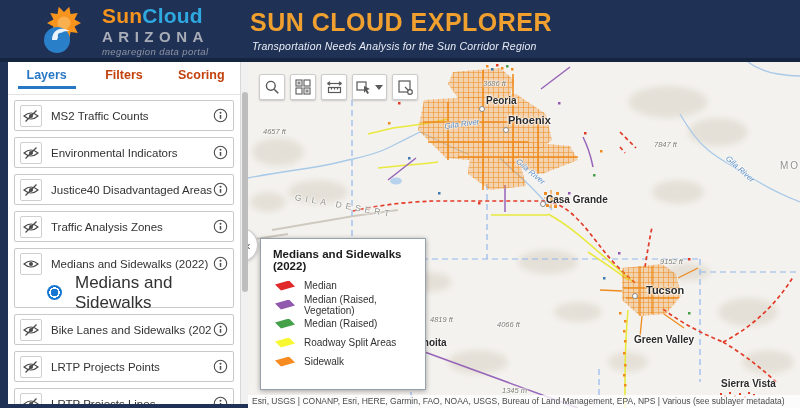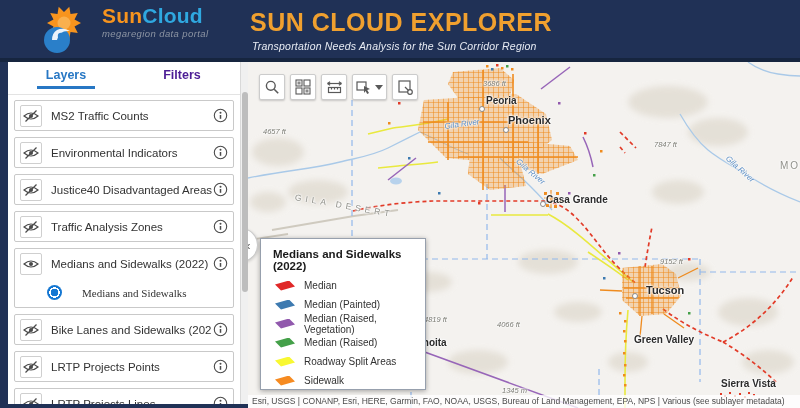--- a/index.html
+++ b/index.html
@@ -25,37 +25,37 @@
   aside { position:absolute; left:0; top:62px; width:248px; height:346px; background:#203156; }
   .panel { position:absolute; left:8px; top:0; width:232px; height:342px; background:#fff; overflow:hidden; }
   .scroll-gutter { position:absolute; left:240px; top:0; width:8px; height:342px;
     background:#f0f0f0; border-left:1px solid #d9d9d9; }
   .scroll-thumb { position:absolute; left:1px; top:30px; width:6px; height:200px;
     background:#bdbdbd; border-radius:3px; }
   .tabs { display:flex; justify-content:space-around; align-items:stretch; height:33px;
     border-bottom:1px solid #e3e3e3; }
   .tab { display:flex; flex-direction:column; justify-content:center; align-items:center;
     cursor:pointer; }
-  .tab span { font-size:12.5px; font-weight:bold; color:#4c1d95; padding:0 4px; }
+  .tab span { font-size:12.5px; font-weight:bold; color:#c2410c; padding:0 4px; }
   .tab.active span { color:#2777c4; }
   .tab .underline { height:3px; width:58px; margin-top:4px; background:transparent; }
   .tab.active .underline { background:#2777c4; }
   .cards { display:flex; flex-direction:column; gap:6px; padding:5px 6px 0 6px; }
   .card { border:1px solid #c9c9c9; background:#fff; border-radius:2px; flex:none; }
   .card-row { display:flex; align-items:center; height:29px; padding:0 5px; }
   .eye-box { width:22px; height:22px; border:1px solid #cfcfcf; border-radius:2px;
     display:flex; align-items:center; justify-content:center; flex:none; cursor:pointer; background:#fff; }
   .layer-label { font-size:11.5px; color:#323232; margin-left:9px; white-space:nowrap;
     overflow:hidden; flex:1 1 auto; }
   .info-btn { width:16px; height:16px; flex:none; cursor:pointer; display:flex;
     align-items:center; justify-content:center; }
   .sub-row { display:flex; align-items:center; height:29px; padding-left:32px; }
   .radio { width:15px; height:15px; border-radius:50%; flex:none; cursor:pointer;
     background:radial-gradient(circle at 50% 50%, #1577d2 0 3.6px, #ffffff 3.7px 5.2px, #1577d2 5.3px 7.5px); }
-  .sub-label { font-size:11px; color:#323232; margin-left:20px;font-family:Liberation Serif, serif; }
+  .sub-label { font-size:17px; color:#323232; margin-left:13px; }
 
   
   main { position:absolute; left:248px; top:62px; width:552px; height:346px;
     background:#f4f2ef; overflow:hidden; }
   main svg.basemap { position:absolute; left:0; top:0; z-index:0; }
   .maplabel { position:absolute; z-index:2; white-space:nowrap; pointer-events:none;
     text-shadow:0 0 2px #fff,0 0 2px #fff,0 0 3px #fff,0 0 3px #fff; }
   .city { font-size:10px; font-weight:600; color:#2b2b2b; }
   .city-lg { font-size:11px; }
   .elev { font-size:7.5px; font-style:italic; color:#7a7a72; }
@@ -98,35 +98,40 @@
     <svg class="logo-svg" width="64" height="56" viewBox="0 0 64 52">
       <polygon fill="#f7941e" points="53,18 46.5,14.6 49.8,8 42.5,9.1 41.3,1.8 36,7 30.7,1.8 29.5,9.1 22.2,8 25.5,14.6 19,18 25.5,21.4 22.2,28 29.5,26.9 30.7,34.2 36,29 41.3,34.2 42.5,26.9 49.8,28 46.5,21.4"></polygon>
       <circle cx="36" cy="18" r="9" fill="#f7941e"></circle>
       <circle cx="36" cy="18" r="6.5" fill="#f9b04e"></circle>
       <circle cx="29" cy="35" r="13" fill="#2a7fc9"></circle>
       <path d="M29,35 q2,-10 13,-9 q-7,-4 -13,-1 q-5,3 -5,10 z" fill="#ffffff" opacity=".9"></path>
       <circle cx="33" cy="31" r="3.2" fill="#2a7fc9"></circle>
     </svg>
     <div class="logo-text">
       <div class="logo-line1"><span class="logo-sun">Sun</span><span class="logo-cloud">Cloud</span></div>
+      <div class="logo-line2">ARIZONA</div>
       <div class="logo-line3">megaregion data portal</div>
     </div>
     <div class="app-title">SUN CLOUD EXPLORER</div>
     <div class="app-subtitle">Transportation Needs Analysis for the Sun Corridor Region</div>
   </header>
 
   <aside>
     <div class="panel">
       <div class="tabs">
         <div class="tab active">
           <span>Layers</span>
           <div class="underline"></div>
         </div>
         <div class="tab">
           <span>Filters</span>
+          <div class="underline"></div>
+        </div>
+        <div class="tab">
+          <span>Scoring</span>
           <div class="underline"></div>
         </div>
       </div>
 
       <div class="cards">
 
         <div class="card">
           <div class="card-row">
             <div class="eye-box">
               <svg width="18" height="14" viewBox="0 0 18 14">
@@ -489,21 +494,21 @@
     <span class="maplabel city" style="left:298px; top:132px;">Casa Grande</span>
     <span class="maplabel city city-lg" style="left:390px; top:222px;padding-left:8px;">Tucson</span>
     <span class="maplabel city" style="left:386px; top:272px;">Green Valley</span>
     <span class="maplabel city" style="left:473px; top:316px;">Sierra Vista</span>
     <span class="maplabel city" style="left:162px; top:275px;">Sonoita</span>
 
     <span class="maplabel elev" style="left:15px; top:65px;">4657 ft</span>
     <span class="maplabel elev" style="left:406px; top:78px;">7847 ft</span>
     <span class="maplabel elev" style="left:235px; top:-4px;margin-top:21px;">3686 ft</span>
     <span class="maplabel elev" style="left:412px; top:195px;">9152 ft</span>
-    <span class="maplabel elev" style="left:176px; top:253px;">4819 ft</span>
+    <span class="maplabel elev" style="left:182px; top:253px;">4819 ft</span>
     <span class="maplabel elev" style="left:249px; top:258px;">4066 ft</span>
     <span class="maplabel elev" style="left:254px; top:324px;">1345 m</span>
 
     <span class="maplabel region" style="left:116px; top:176px;font-family:Liberation Mono, monospace;">SONORAN</span>
     <span class="maplabel region" style="left:48px; top:130px; transform:rotate(10deg); transform-origin:left top; letter-spacing:4px;">GILA DESERT</span>
     <span class="maplabel region" style="left:532px; top:98px; letter-spacing:2px; font-size:10px;">MO</span>
 
     <span class="maplabel river-lbl" style="left:196px; top:60px; transform:rotate(-8deg); transform-origin:left top;">Gila River</span>
     <span class="maplabel river-lbl" style="left:272px; top:95px; transform:rotate(40deg); transform-origin:left top;">Gila River</span>
     <span class="maplabel river-lbl" style="left:482px; top:92px; transform:rotate(42deg); transform-origin:left top;">Gila River</span>
@@ -553,24 +558,20 @@
       </div>
     </div>
 
     <div class="legend">
       <div class="legend-title">Medians and Sidewalks (2022)</div>
       <div class="legend-item">
         <div class="legend-swatch" style="background-color: rgb(224, 40, 40);"></div>
         <span class="legend-label">Median</span>
       </div>
       <div class="legend-item">
-        <div class="legend-swatch" style="background-color: rgb(61, 122, 176);"></div>
-        <span class="legend-label">Median (Painted)</span>
-      </div>
-      <div class="legend-item">
         <div class="legend-swatch" style="background-color: rgb(145, 89, 173);"></div>
         <span class="legend-label">Median (Raised, Vegetation)</span>
       </div>
       <div class="legend-item">
         <div class="legend-swatch" style="background-color: rgb(68, 160, 73);"></div>
         <span class="legend-label">Median (Raised)</span>
       </div>
       <div class="legend-item">
         <div class="legend-swatch" style="background-color: rgb(248, 248, 50);"></div>
         <span class="legend-label">Roadway Split Areas</span>

